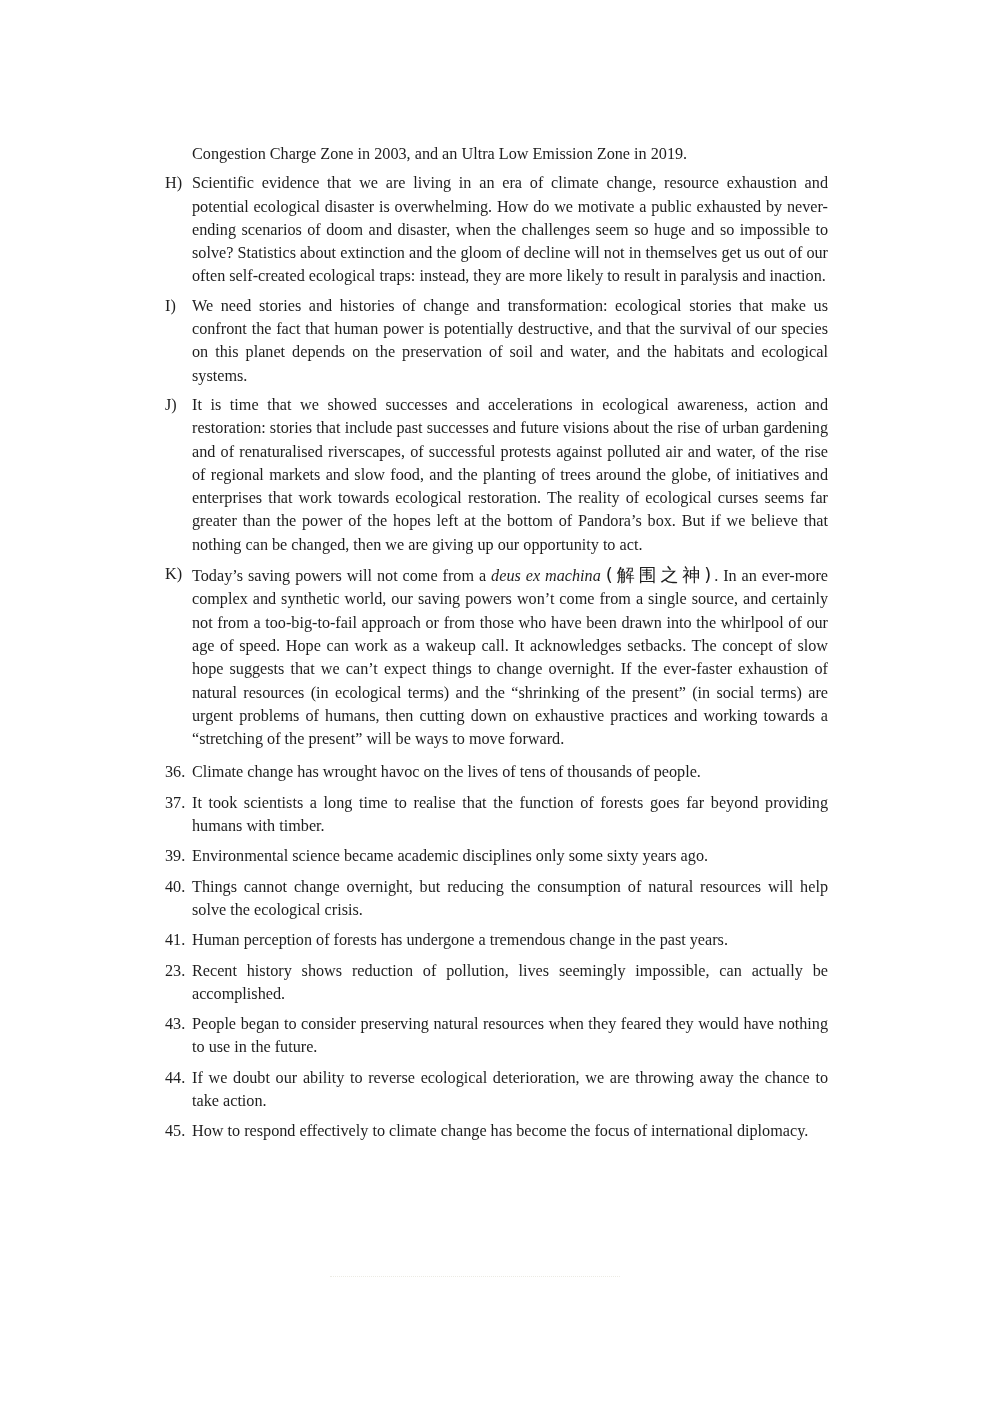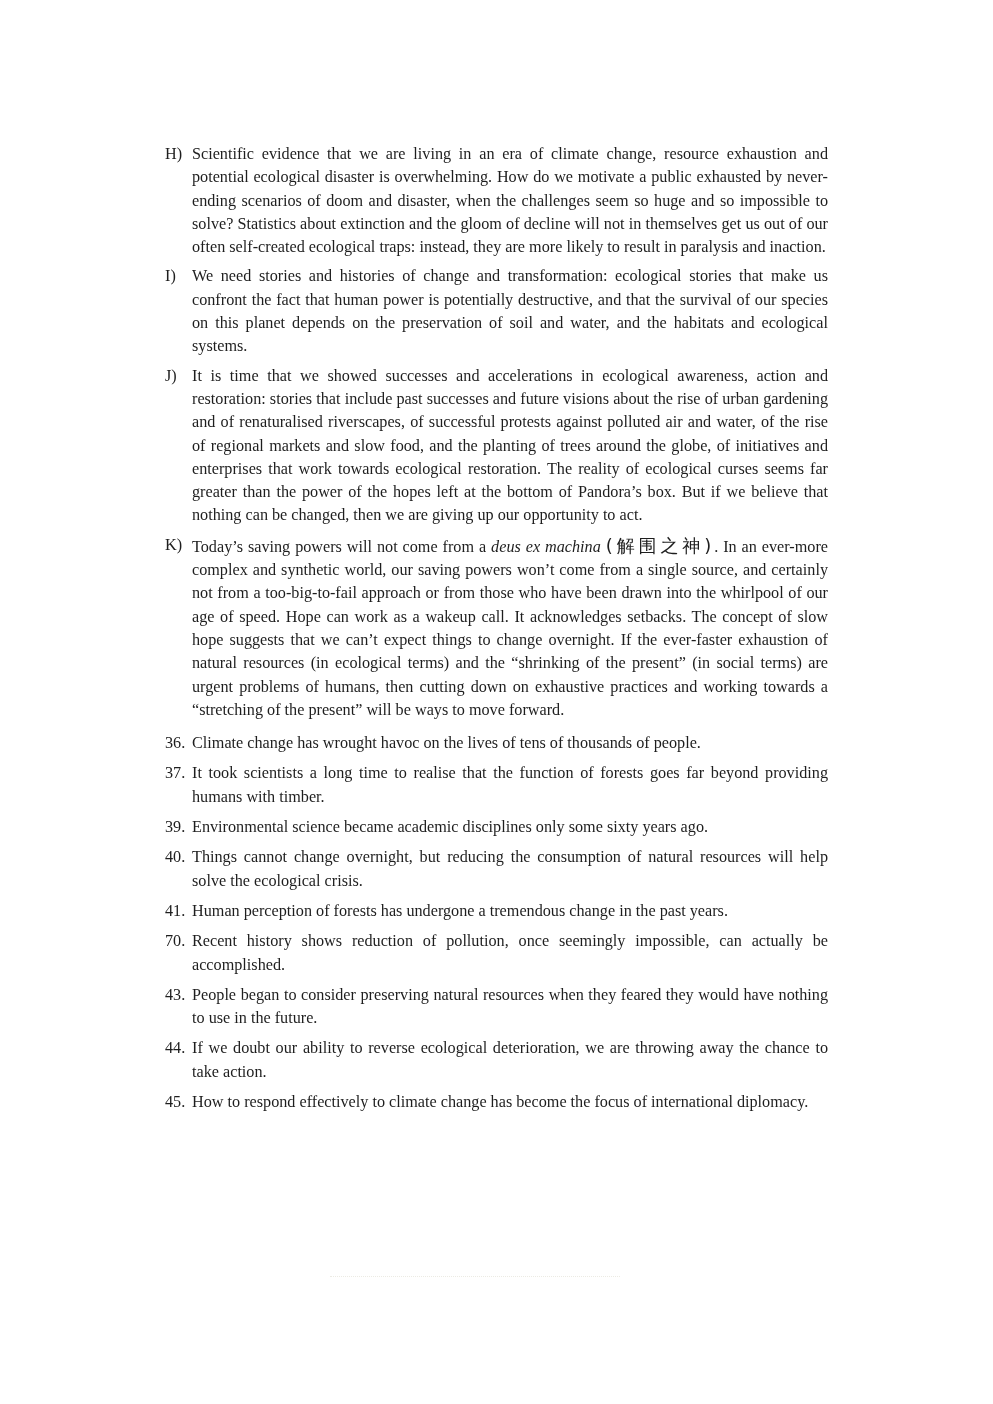--- a/index.html
+++ b/index.html
@@ -64,20 +64,21 @@
       width: 290px;
       height: 1px;
       border-top: 1px dotted #ecebe4;
     }
   </style>
 </head>
 <body>
 
 <div class="page">
 
+  <div class="cont">Congestion Charge Zone in 2003, and an Ultra Low Emission Zone in 2019.</div>
 
   <div class="block">
     <span class="label">H)</span>
     <span class="text">Scientific evidence that we are living in an era of climate change, resource exhaustion and potential ecological disaster is overwhelming. How do we motivate a public exhausted by never-ending scenarios of doom and disaster, when the challenges seem so huge and so impossible to solve? Statistics about extinction and the gloom of decline will not in themselves get us out of our often self-created ecological traps: instead, they are more likely to result in paralysis and inaction.</span>
   </div>
 
   <div class="block">
     <span class="label">I)</span>
     <span class="text">We need stories and histories of change and transformation: ecological stories that make us confront the fact that human power is potentially destructive, and that the survival of our species on this planet depends on the preservation of soil and water, and the habitats and ecological systems.</span>
   </div>
@@ -107,22 +108,22 @@
     </div>
     <div class="block q">
       <span class="label">40.</span>
       <span class="text">Things cannot change overnight, but reducing the consumption of natural resources will help solve the ecological crisis.</span>
     </div>
     <div class="block q">
       <span class="label">41.</span>
       <span class="text">Human perception of forests has undergone a tremendous change in the past years.</span>
     </div>
     <div class="block q">
-      <span class="label">70.</span>
-      <span class="text">Recent history shows reduction of pollution, once seemingly impossible, can actually be accomplished.</span>
+      <span class="label">23.</span>
+      <span class="text">Recent history shows reduction of pollution, lives seemingly impossible, can actually be accomplished.</span>
     </div>
     <div class="block q">
       <span class="label">43.</span>
       <span class="text">People began to consider preserving natural resources when they feared they would have nothing to use in the future.</span>
     </div>
     <div class="block q">
       <span class="label">44.</span>
       <span class="text">If we doubt our ability to reverse ecological deterioration, we are throwing away the chance to take action.</span>
     </div>
     <div class="block q">

